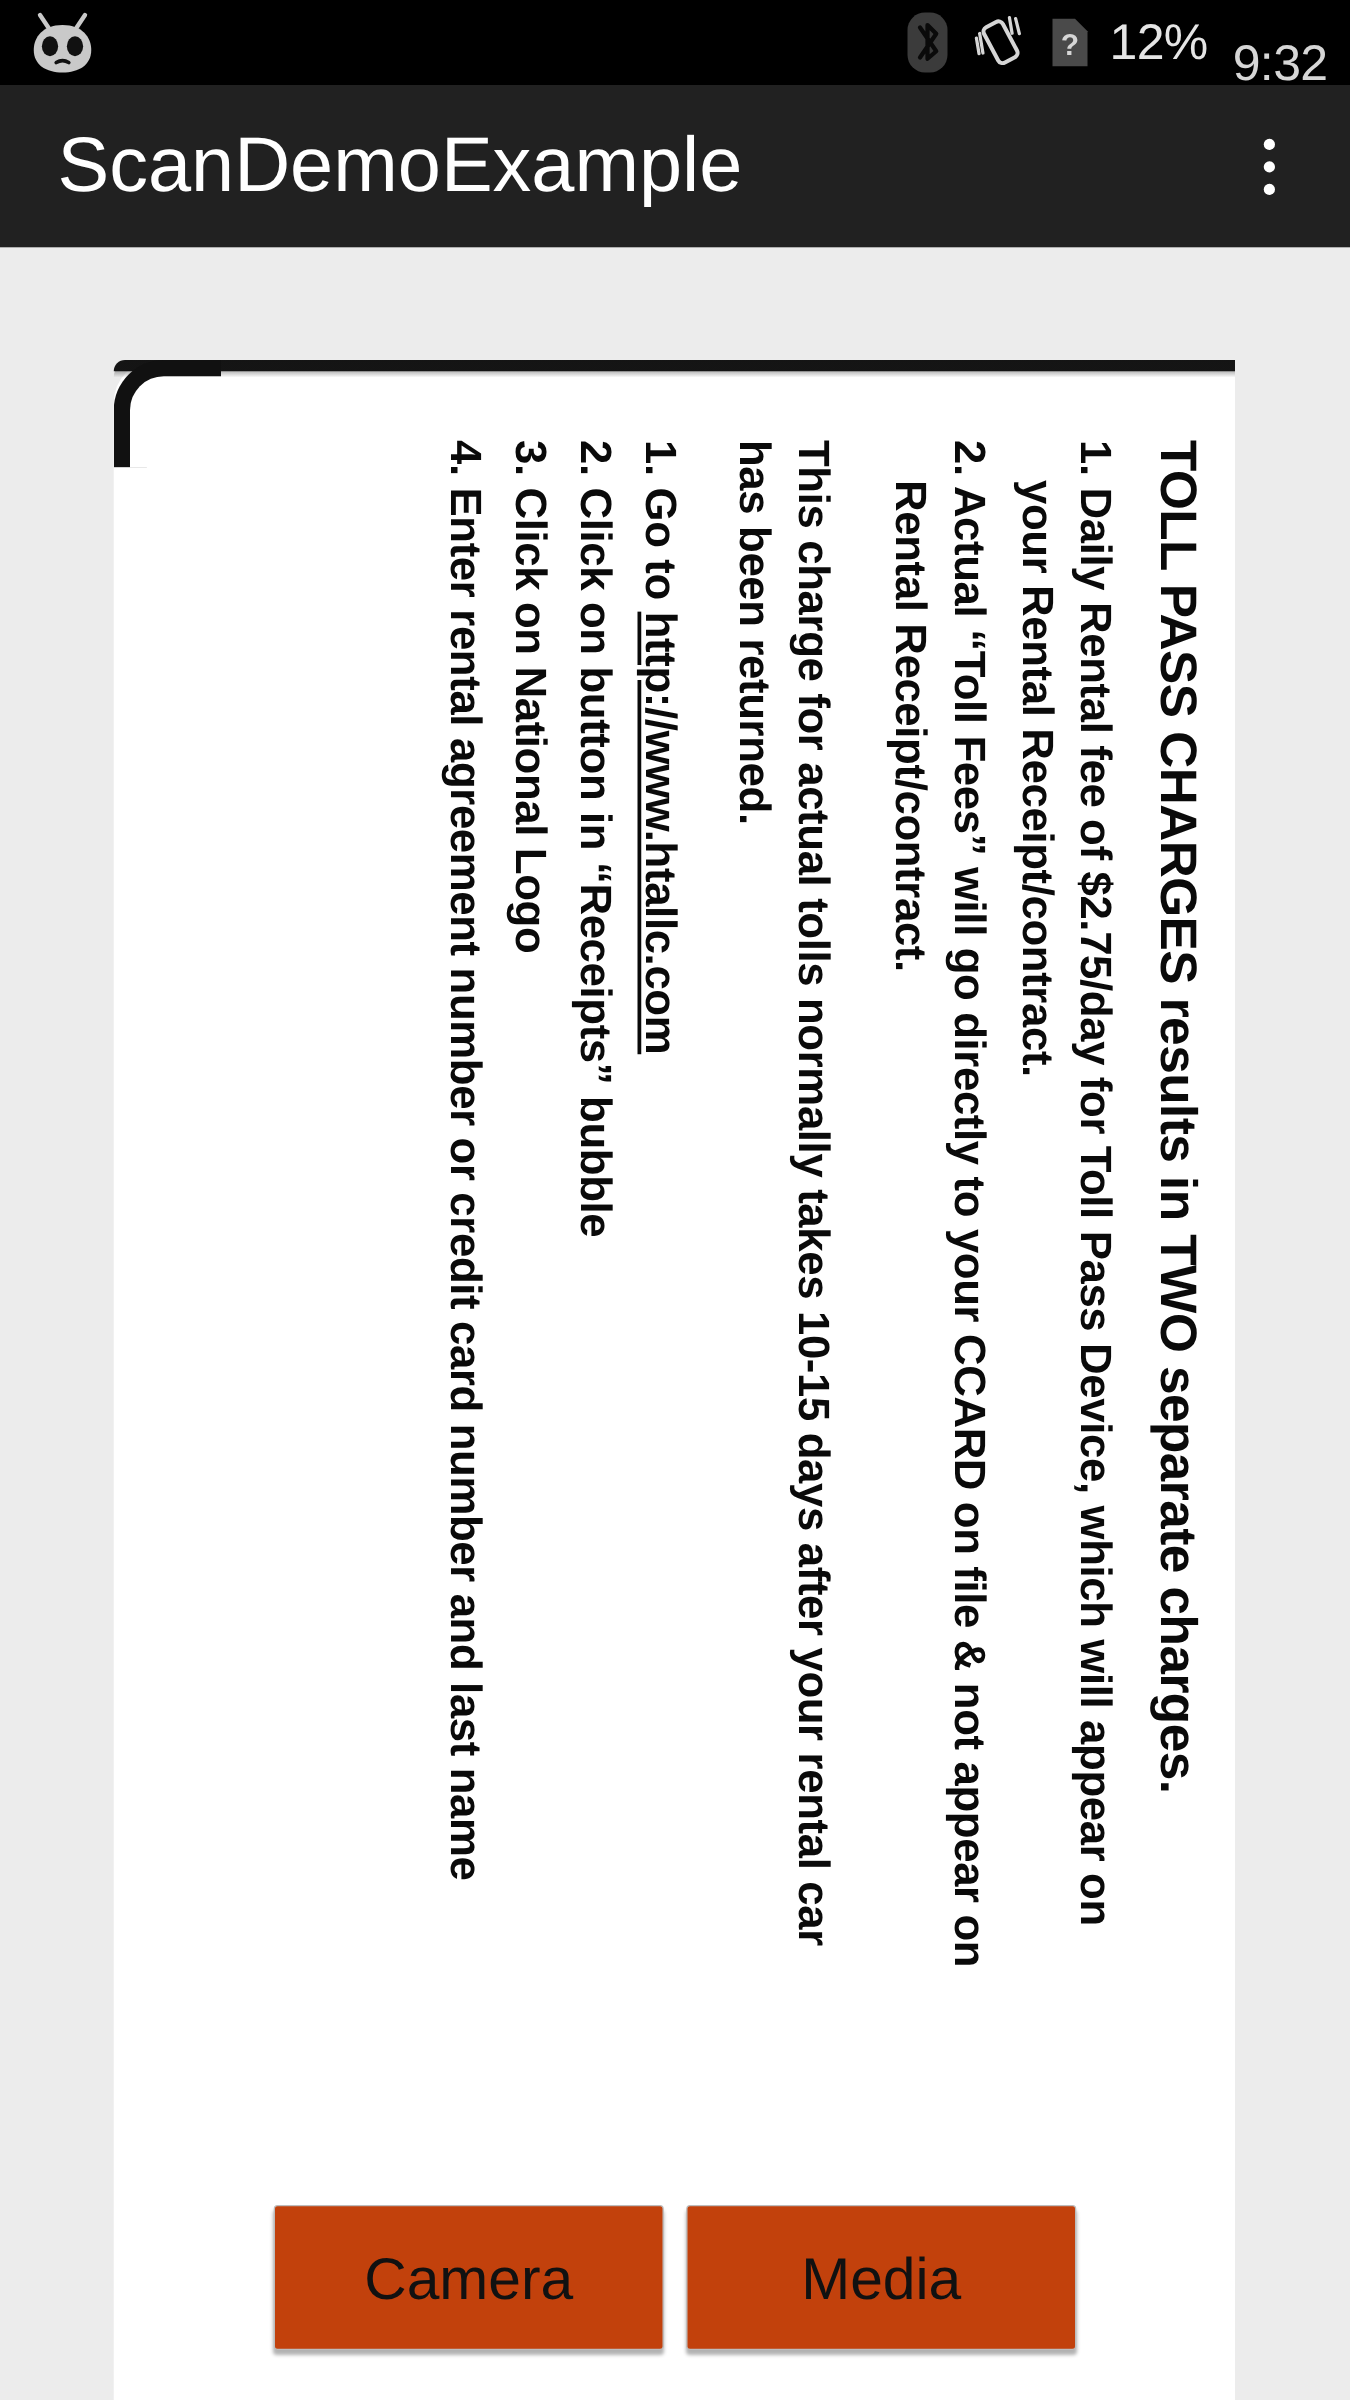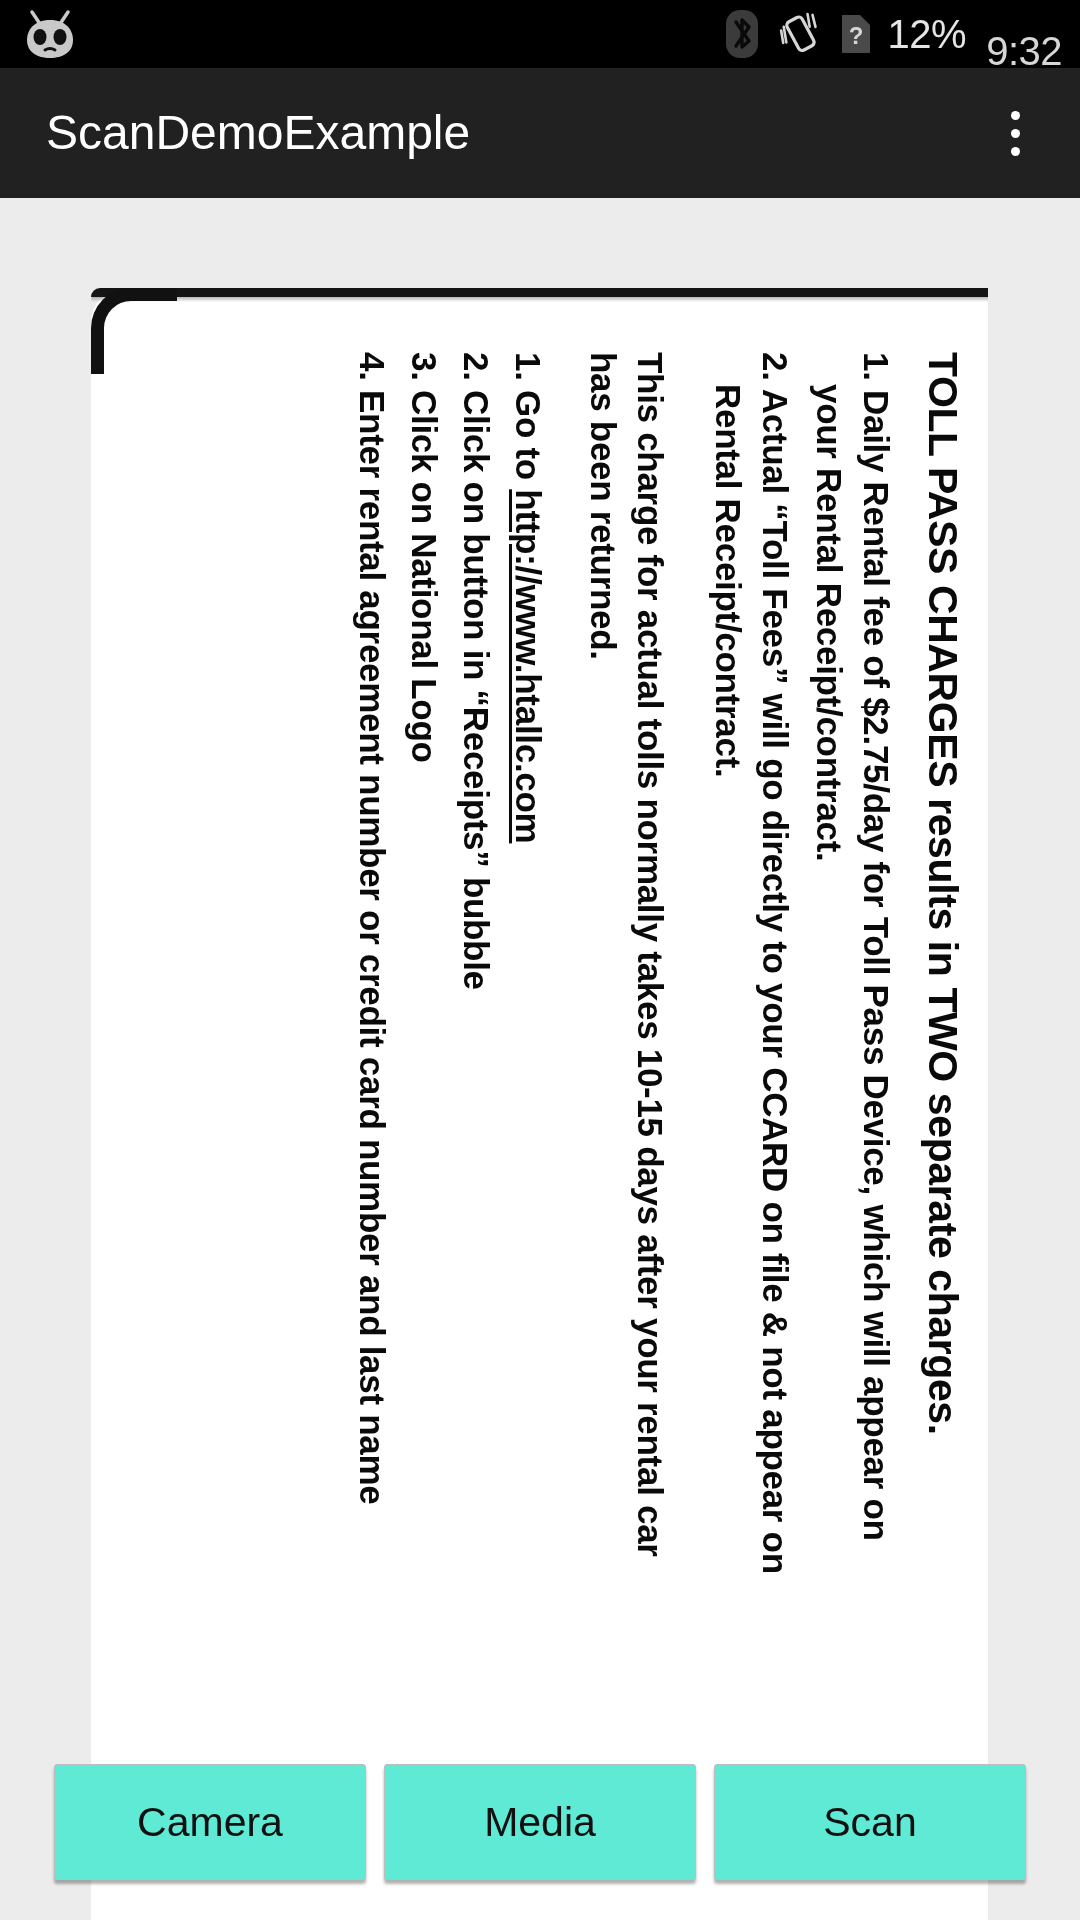--- a/index.html
+++ b/index.html
@@ -31,21 +31,21 @@
     line-height:68px; margin-left:6px;margin-top:34px;
   }
 
   
   .appbar{
     position:absolute; left:0; top:68px; width:1080px; height:130px;
     background:#212121;
   }
   .appbar-title{
     position:absolute; left:46px; top:0; height:98px; line-height:130px;
-    color:#ffffff; font-size:48px; font-weight:400; letter-spacing:0px;
+    color:#ffffff; font-size:62px; font-weight:400; letter-spacing:0px;
     white-space:nowrap;
   }
   .overflow-btn{
     position:absolute; right:30px; top:0; height:130px; width:70px;
     display:flex; flex-direction:column; align-items:center; justify-content:center;
     gap:9px; cursor:pointer;
   }
   .overflow-btn i{ display:block; width:9px; height:9px; border-radius:50%; background:#fff; }
 
   
@@ -113,26 +113,26 @@
 
   .u{ text-decoration:underline; text-underline-offset:4px; }
 
   
   .buttonbar{
     position:absolute; left:0; bottom:40px; width:1080px; height:116px;
     display:flex; justify-content:center; align-items:center; gap:18px;
   }
   .btn{
     width:312px; height:116px;
-    background:#5eead4;
+    background:#c2410c;
     border:1px solid #bdbdbd;
     border-radius:3px;
     box-shadow:0 4px 3px rgba(0,0,0,0.30);
     display:flex; align-items:center; justify-content:center;
-    color:#111; font-size:41px; font-weight:400;
+    color:#111; font-size:47px; font-weight:400;
     font-family:"Liberation Sans", sans-serif;
     cursor:pointer;
     user-select:none;
   }
 </style>
 </head>
 <body>
 
 <div id="root">
 
@@ -220,17 +220,16 @@
 
           <div class="dline t-body" style="left:64px; top:596px;">4. Enter rental agreement number or credit card number and last name</div>
 
         </div>
       </div>
     </div>
 
     <div class="buttonbar">
       <div class="btn">Camera</div>
       <div class="btn">Media</div>
-      <div class="btn">Scan</div>
     </div>
 
   </div>
 </div>
 
 </body></html>

